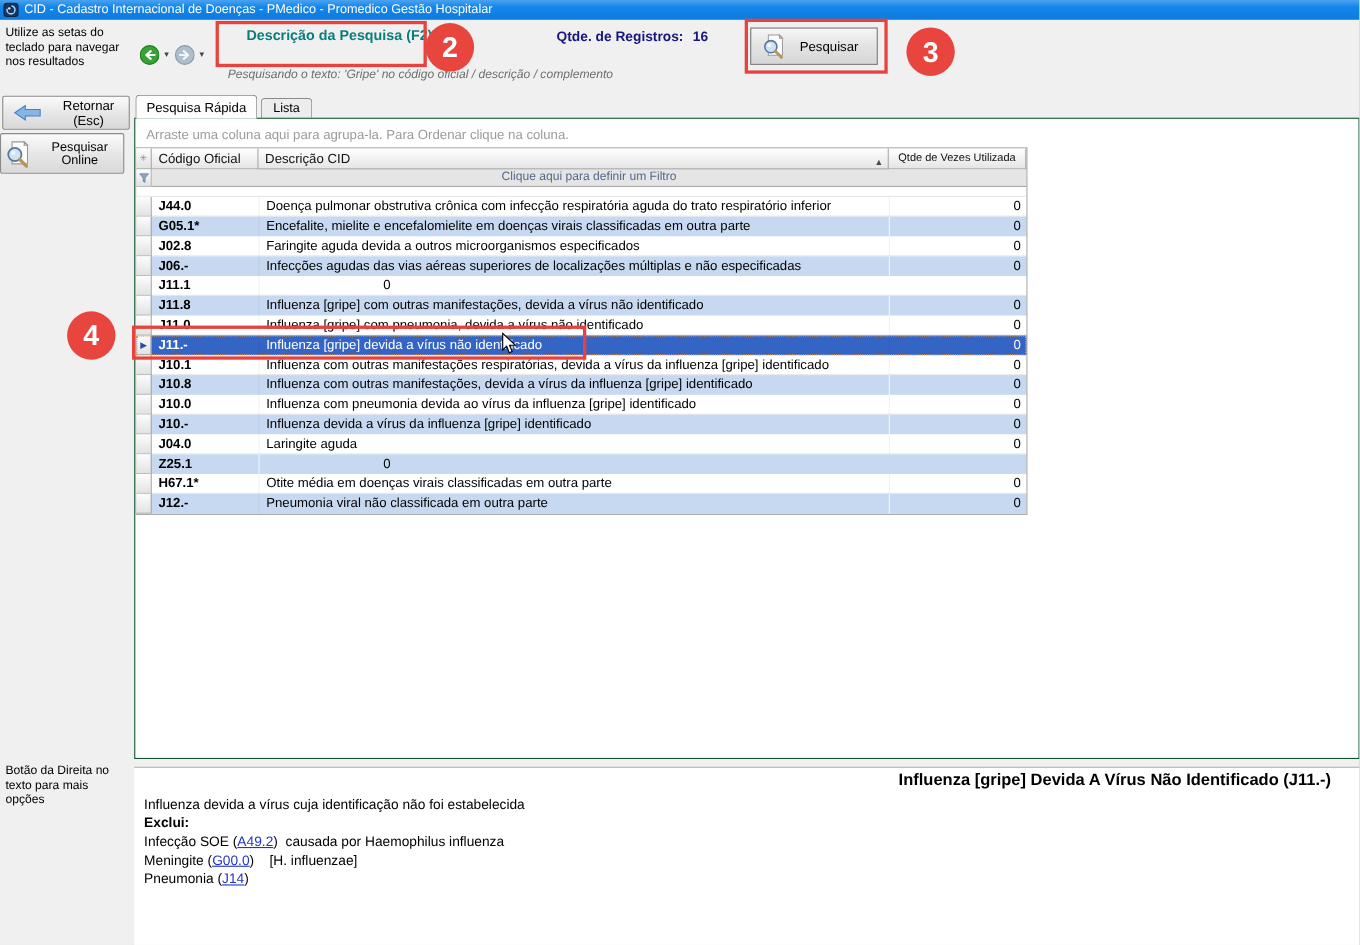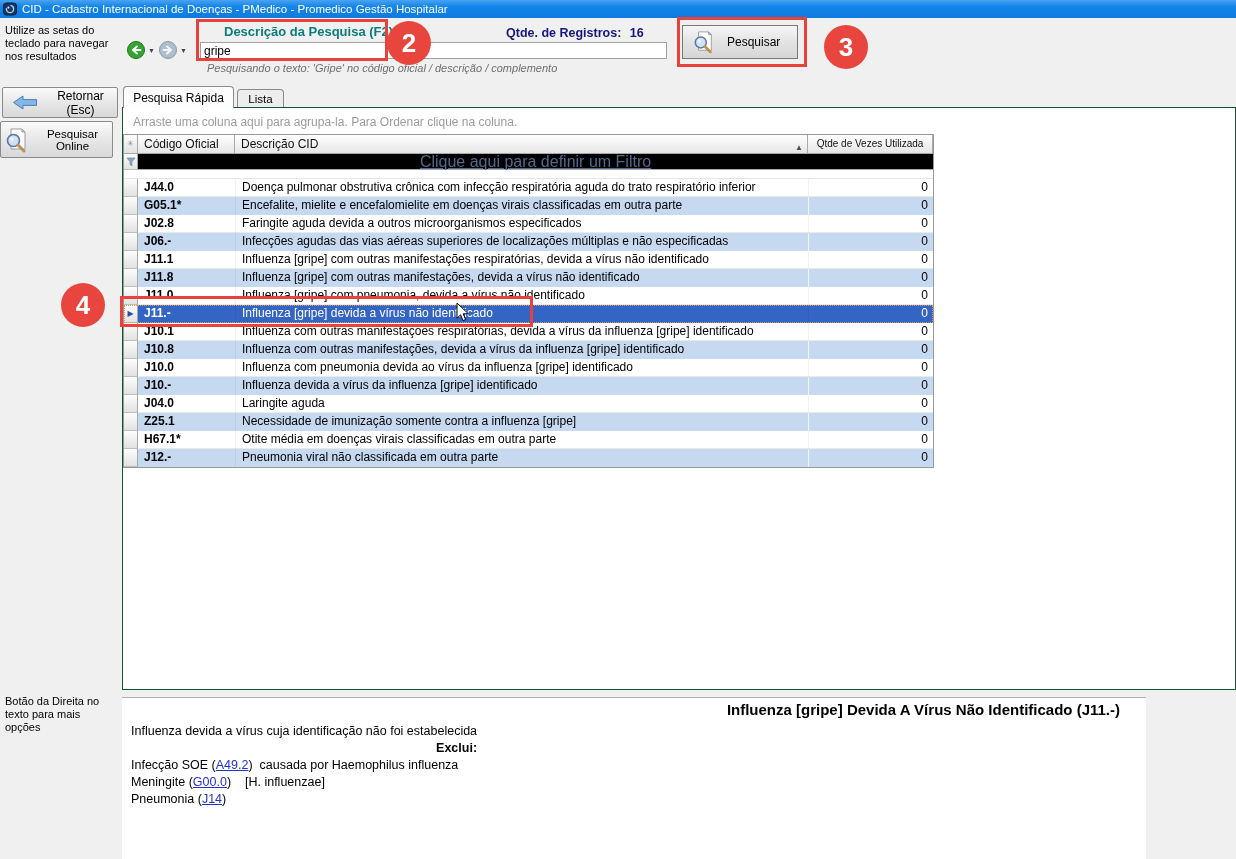--- a/index.html
+++ b/index.html
@@ -60,43 +60,43 @@
   .c-desc { width:573px; flex:none; padding-left:6px; position:relative; }
   .c-qty  { width:125px; flex:none; padding-right:5px; text-align:right; }
 
   .g-header { height:19px; background:linear-gradient(180deg,#ffffff,#e4e4e4); font-size:12px; color:#111; }
   .g-header .cell { border-right:1px solid #a8a8a8; border-bottom:1px solid #a8a8a8; line-height:18px; }
   .g-header .c-qty { text-align:center; padding-left:5px; font-size:10px; }
   .sort-asc { position:absolute; right:4px; top:4px; font-size:8px; color:#4a4a4a; }
   .ind-glyph { font-size:8px; color:#8a8a8a; }
 
   .g-filter { height:16px; }
-  .f-main { flex:1; background:#000000; border-bottom:1px solid #a8a8a8; font-size:16px;
-            color:#54688d; text-align:center; line-height:15px;text-decoration:underline; }
+  .f-main { flex:1; background:#e5e5e5; border-bottom:1px solid #a8a8a8; font-size:11px;
+            color:#54688d; text-align:center; line-height:15px; }
   .g-gap { height:9px; background:#fff; border-bottom:1px solid #e6e6e6; }
 
   .row { height:18px; font-size:12px; color:#000; }
   .row .c-code { font-weight:bold; line-height:17px; }
   .row .c-desc, .row .c-qty { line-height:17px; }
   .row .c-desc, .row .c-qty { border-left:1px solid rgba(0,0,0,0.05); }
   .row { border-bottom:0; }
   .row.white { background:#fff; box-shadow:inset 0 -1px 0 #e9e9e9; }
   .row.alt   { background:#c6d9f1; }
   .row.alt .c-qty { border-left:1px solid rgba(255,255,255,0.75); }
   .row.sel { background:#3565c4; color:#fff; outline:1px dotted #dd9a4e; outline-offset:-1px; }
   .row.sel .c-ind { color:#2a4fa0; }
   .sel-arrow { font-size:8px; color:#2a4fa0; }
 
   
-  .detail { left:122px; top:697px; width:1024px; height:162px; background:#fff;
+  .detail { left:122px; top:697px; width:1114px; height:162px; background:#fff;
             border-top:1px solid #b0b0b0; }
   .detail-title { position:absolute; top:3px; right:26px; font-size:15px; font-weight:bold; color:#000; }
   .detail-body { position:absolute; left:9px; top:25px; font-size:12.5px; line-height:17px; color:#000; }
   .detail-body a { color:#2233cc; text-decoration:underline; }
-  .b { font-weight:bold;text-align:right; }
+  .b { font-weight:bold; }
 
   
   .ann-rect { border:3px solid #e8423c; z-index:8; pointer-events:none; }
   .ann-circle { width:44px; height:44px; border-radius:50%; background:#e8453f; color:#fff;
                 font-size:26px; font-weight:bold; display:flex; align-items:center;
                 justify-content:center; z-index:9; }
   .cursor { z-index:10; }
 
   .icon-inline { display:inline-flex; flex:none; }
 </style>
@@ -154,21 +154,20 @@
     <span class="abs caret" style="left:148px;">▼</span>
     <span class="abs nav-ico" style="left:159px;">
       <svg width="18" height="18" viewBox="0 0 18 18">
         <circle cx="9" cy="9" r="8.5" fill="#aebecd" stroke="#8a9aaa"></circle>
         <path d="M4.5,9 H10.5 M8,5.5 L12,9 L8,12.5" stroke="#f2f6fa" stroke-width="2" fill="none" stroke-linecap="round" stroke-linejoin="round"></path>
       </svg>
     </span>
     <span class="abs caret" style="left:180px;">▼</span>
 
     <div class="abs search-label">Descrição da Pesquisa (F2)</div>
-    <input class="abs search-input" value="gripe" style="">
     <div class="abs records">
       <span>Qtde. de Registros:</span>
       <span style="margin-left:5px;">16</span>
     </div>
     <div class="abs search-hint">Pesquisando o texto: 'Gripe' no código oficial / descrição / complemento</div>
 
     <button class="abs btn-pesquisar">
       <span class="icon-inline">
         <svg width="22" height="26" viewBox="0 0 24 26">
           <path d="M6,2 H17 L20,5 V22 H6 Z" fill="#fdfdfd" stroke="#9a9a9a"></path>
@@ -247,21 +246,20 @@
             </div>
     <div class="cell c-code">J06.-</div>
     <div class="cell c-desc">Infecções agudas das vias aéreas superiores de localizações múltiplas e não especificadas</div>
     <div class="cell c-qty">0</div>
   </div>
           <div class="g-row row white">
     <div class="cell c-ind">
               <span class="sel-arrow"></span>
             </div>
     <div class="cell c-code">J11.1</div>
-    <div class="cell c-desc">Influenza [gripe] com outras manifestações respiratórias, devida a vírus não identificado</div>
     <div class="cell c-qty">0</div>
   </div>
           <div class="g-row row alt">
     <div class="cell c-ind">
               <span class="sel-arrow"></span>
             </div>
     <div class="cell c-code">J11.8</div>
     <div class="cell c-desc">Influenza [gripe] com outras manifestações, devida a vírus não identificado</div>
     <div class="cell c-qty">0</div>
   </div>
@@ -319,21 +317,20 @@
             </div>
     <div class="cell c-code">J04.0</div>
     <div class="cell c-desc">Laringite aguda</div>
     <div class="cell c-qty">0</div>
   </div>
           <div class="g-row row alt">
     <div class="cell c-ind">
               <span class="sel-arrow"></span>
             </div>
     <div class="cell c-code">Z25.1</div>
-    <div class="cell c-desc">Necessidade de imunização somente contra a influenza [gripe]</div>
     <div class="cell c-qty">0</div>
   </div>
           <div class="g-row row white">
     <div class="cell c-ind">
               <span class="sel-arrow"></span>
             </div>
     <div class="cell c-code">H67.1*</div>
     <div class="cell c-desc">Otite média em doenças virais classificadas em outra parte</div>
     <div class="cell c-qty">0</div>
   </div>

